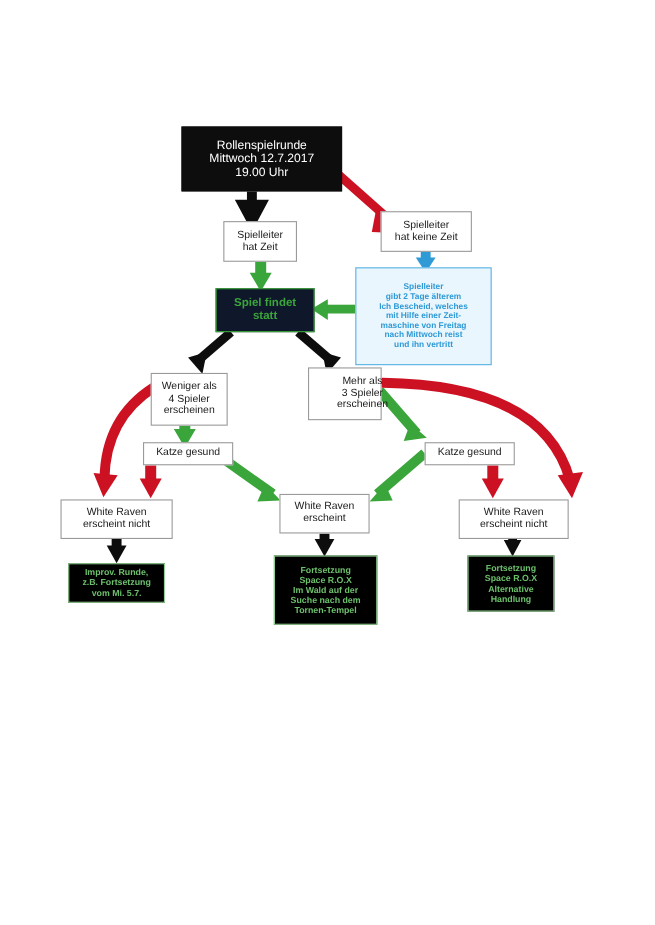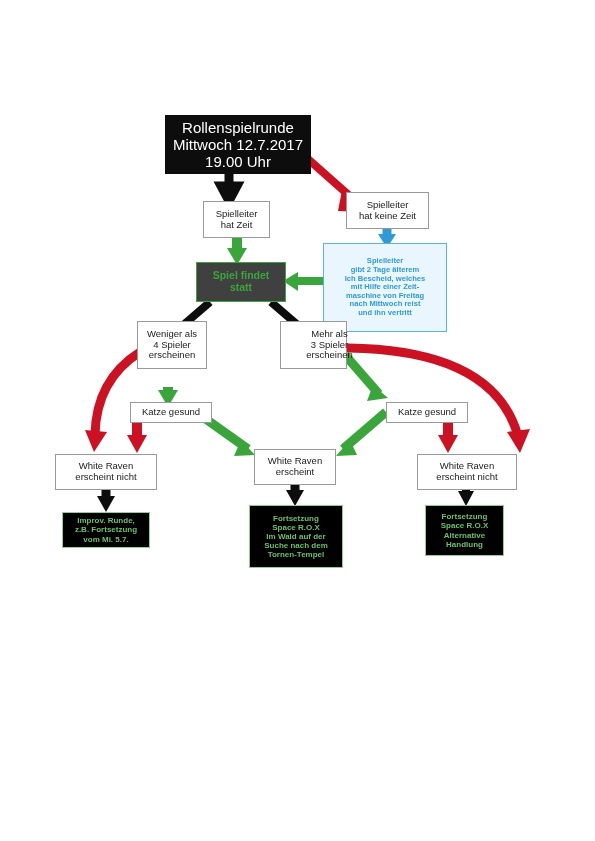--- a/index.html
+++ b/index.html
@@ -33,31 +33,31 @@
     display: flex;
     align-items: center;
     justify-content: center;
     text-align: center;
     line-height: 1.14;
     white-space: pre-line;
   }
   .node-black {
     background: #0d0d0d;
     color: #ffffff;
-    font-size: 15px;
+    font-size: 11px;
     border: 1px solid #0d0d0d;
   }
   .node-plain {
     background: #ffffff;
     color: #1a1a1a;
     border: 1px solid #9a9a9a;
     font-size: 9.5px;
   }
   .node-green {
-    background: #404040;
+    background: #0f172a;
     color: #3aa53a;
     border: 1.6px solid #3aa53a;
     font-size: 10.5px;
     font-weight: bold;
   }
   .node-green-small {
     background: #000000;
     color: #6cbf6c;
     border: 1px solid #8fcf8f;
     font-size: 8px;
@@ -192,27 +192,27 @@
 maschine von Freitag
 nach Mittwoch reist
 und ihn vertritt</span>
   </div>
 
   <div class="node node-green" style="left:196px; top:262px; width:90px; height:40px;">
     <span>Spiel findet
 statt</span>
   </div>
 
-  <div class="node node-plain" style="left:137px; top:321px; width:70px; height:48px;">
+  <div class="node node-plain" style="left:137px; top:339px; width:70px; height:48px;">
     <span>Weniger als
 4 Spieler
 erscheinen</span>
   </div>
 
-  <div class="node node-plain" style="left:280px; top:321px; width:67px; height:48px;padding-left:32px;">
+  <div class="node node-plain" style="left:280px; top:334px; width:67px; height:48px;padding-left:32px;">
     <span>Mehr als
 3 Spieler
 erscheinen</span>
   </div>
 
   <div class="node node-plain" style="left:130px; top:402px; width:82px; height:21px;">
     <span>Katze gesund</span>
   </div>
 
   <div class="node node-plain" style="left:386px; top:402px; width:82px; height:21px;">

